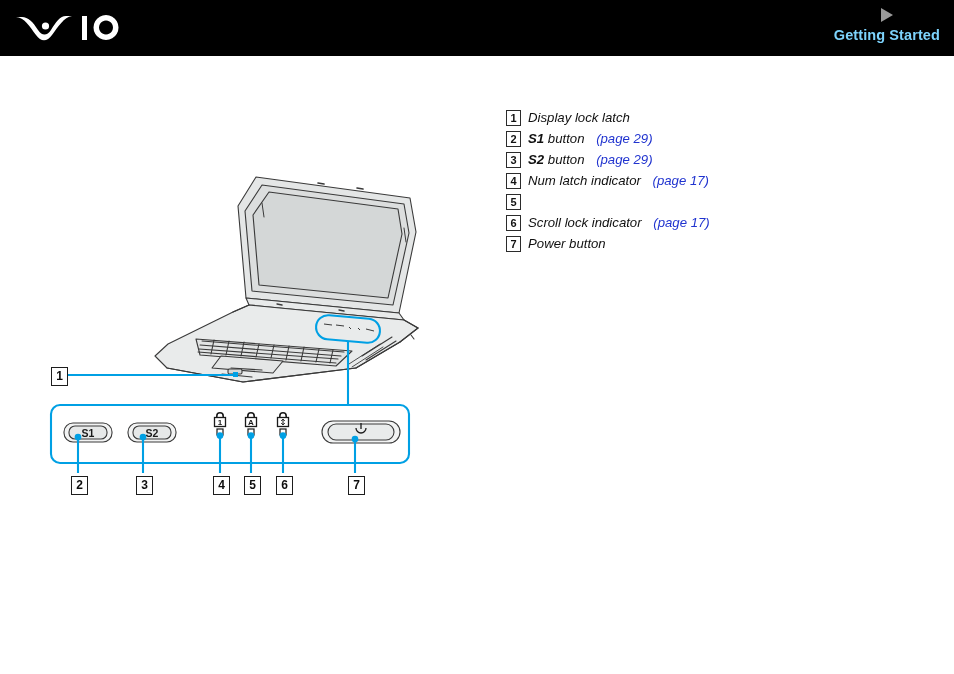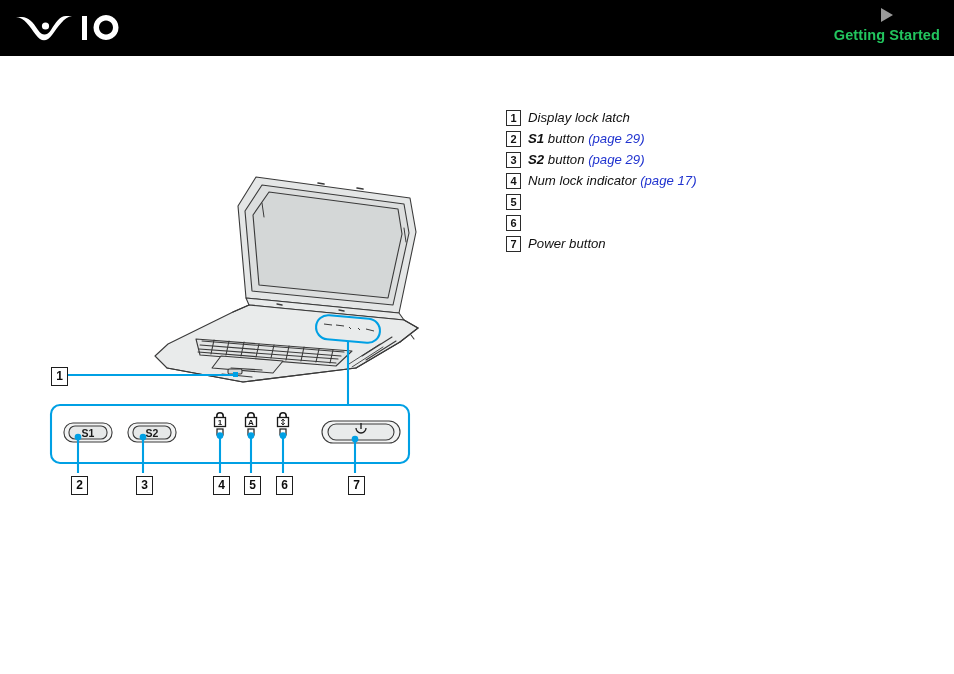--- a/index.html
+++ b/index.html
@@ -52,21 +52,21 @@
   #page-number {
     color: #ffffff;
     font-size: 16px;
     font-style: italic;
     font-weight: bold;
     letter-spacing: .5px;
     min-width: 20px;
     text-align: center;
   }
   #section-title {
-    color: #22c55e;
+    color: #7dd3fc;
     font-size: 14.5px;
     font-weight: bold;
     margin-top: 5px;
     letter-spacing: .1px;
   }
 
   
   #content {
     position: absolute;
     left: 0; top: 56px;
@@ -97,21 +97,21 @@
     font-size: 11px;
     font-weight: bold;
     color: #111;
     margin-top: 3px;
     margin-right: 7px;
     flex: none;
     background: #fff;
   }
   .legend-text { color: #101010; font-style: italic; }
   .legend-text .bold { font-weight: bold; }
-  .legend-link { color: #2033cf; }
+  .legend-link { color: #2033cf; margin-left: 8px; }
 
   
   #illustration {
     position: absolute;
     left: 0; top: 0;
     width: 500px; height: 420px;
   }
   #illustration svg { display: block; }
 
   
@@ -324,27 +324,28 @@
       <div class="legend-row">
         <span class="num-box">2</span>
         <span class="legend-text"><span class="bold">S1</span><span> button </span><span class="legend-link" style="color: rgb(32, 51, 207);">(page 29)</span></span>
       </div>
       <div class="legend-row">
         <span class="num-box">3</span>
         <span class="legend-text"><span class="bold">S2</span><span> button </span><span class="legend-link" style="color: rgb(32, 51, 207);">(page 29)</span></span>
       </div>
       <div class="legend-row">
         <span class="num-box">4</span>
-        <span class="legend-text"><span>Num lock indicator </span><span class="legend-link" style="color: rgb(32, 51, 207);">(page 17)</span></span>
+        <span class="legend-text"><span>Num latch indicator </span><span class="legend-link" style="color: rgb(32, 51, 207);">(page 17)</span></span>
       </div>
       <div class="legend-row">
         <span class="num-box">5</span>
       </div>
       <div class="legend-row">
         <span class="num-box">6</span>
+        <span class="legend-text"><span>Scroll lock indicator </span><span class="legend-link" style="color: rgb(32, 51, 207);">(page 17)</span></span>
       </div>
       <div class="legend-row">
         <span class="num-box">7</span>
         <span class="legend-text"><span>Power button</span></span>
       </div>
     </div>
 
 </div>
 
 </body></html>

